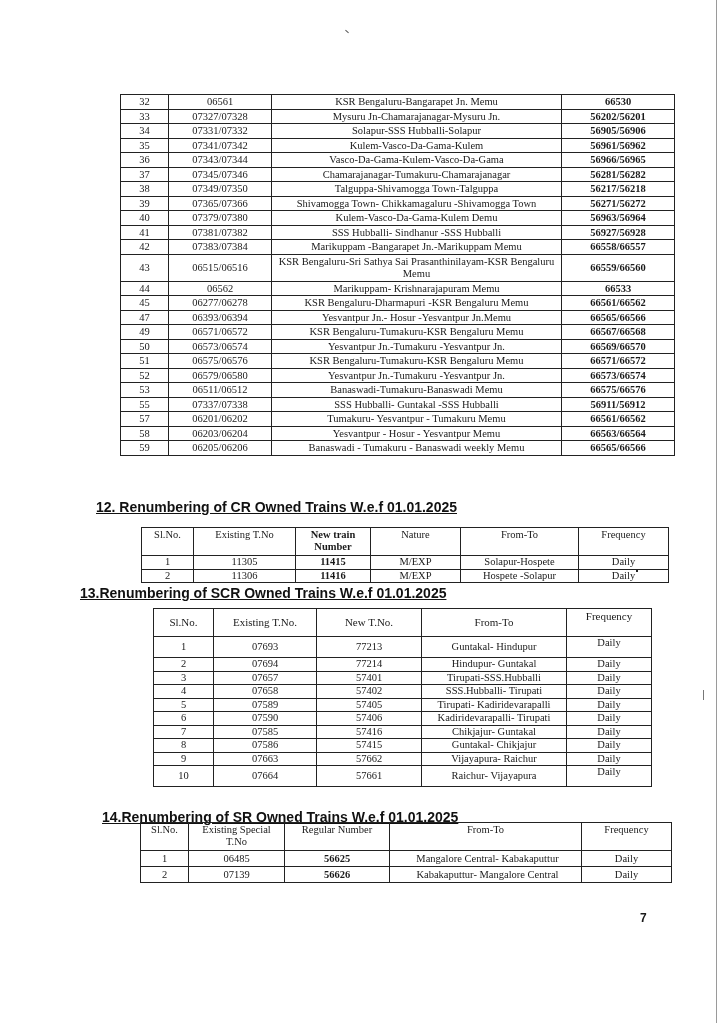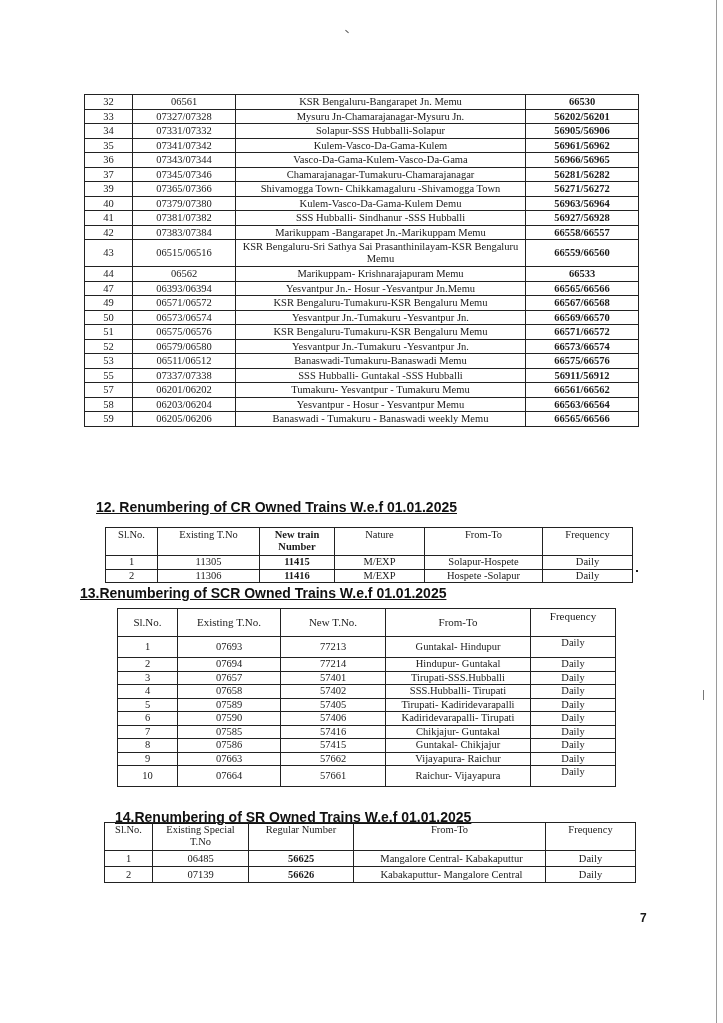--- a/index.html
+++ b/index.html
@@ -1,31 +1,31 @@
 <!DOCTYPE html>
 <html><head>
 <meta charset="utf-8">
 <style>
   html, body { margin:0; padding:0; background:#ffffff; }
   body { width:723px; height:1023px; position:relative; overflow:hidden;
          font-family:"Liberation Serif", "DejaVu Serif", serif; color:#1a1a1a; }
   .edge-line { position:absolute; left:716px; top:0; width:1px; height:1023px; background:#9a9a9a; }
   .speck { position:absolute; left:345px; top:31px; width:4px; height:1px; background:#555; transform:rotate(40deg); }
-  table { position:absolute; border-collapse:collapse; table-layout:fixed; }
+  table { position:absolute; border-collapse:collapse; table-layout:fixed;margin-left:36px; }
   td, th { border:1px solid #222; text-align:center; padding:0 2px; font-weight:normal;
            font-size:10.5px; line-height:13.5px; white-space:nowrap; overflow:hidden; }
   #t-main { left:84px; top:94px; width:554px; }
   #t-main td { height:13.5px; }
   #t-main td.num { font-weight:bold; font-family:"Liberation Serif", serif; }
   #t-main td.wrap { white-space:normal; line-height:12px; }
   .section-title { position:absolute; font-family:"Liberation Sans", "DejaVu Sans", sans-serif;
                    font-weight:bold; font-size:14px; text-decoration:underline; color:#111; white-space:nowrap; }
   #h12 { left:96px; top:499px; }
   #h13 { left:80px; top:585px; }
-  #h14 { left:115px; top:809px; }
+  #h14 { left:102px; top:809px; }
   #t-cr { left:105px; top:527px; width:527px; }
   #t-cr th { height:26px; line-height:12px; white-space:normal; vertical-align:top; padding-top:1px; }
   #t-cr td { height:12.5px; line-height:12px; }
   #t-cr .b { font-weight:bold; }
   .dot { position:absolute; left:636px; top:570px; width:2px; height:2px; background:#222; }
   #t-scr { left:117px; top:608px; width:498px; }
   #t-scr th { height:26px; font-size:11px; }
   #t-scr th.top { vertical-align:top; padding-top:1px; }
   #t-scr td { height:12.5px; line-height:12px; font-size:10.5px; }
   #t-scr tr.tall td { height:20px; }
@@ -84,20 +84,26 @@
         <td>Vasco-Da-Gama-Kulem-Vasco-Da-Gama</td>
         <td class="num">56966/56965</td>
       </tr>
       <tr>
         <td>37</td>
         <td>07345/07346</td>
         <td>Chamarajanagar-Tumakuru-Chamarajanagar</td>
         <td class="num">56281/56282</td>
       </tr>
       <tr>
+        <td>38</td>
+        <td>07349/07350</td>
+        <td>Talguppa-Shivamogga Town-Talguppa</td>
+        <td class="num">56217/56218</td>
+      </tr>
+      <tr>
         <td>39</td>
         <td>07365/07366</td>
         <td>Shivamogga Town- Chikkamagaluru -Shivamogga Town</td>
         <td class="num">56271/56272</td>
       </tr>
       <tr>
         <td>40</td>
         <td>07379/07380</td>
         <td>Kulem-Vasco-Da-Gama-Kulem Demu</td>
         <td class="num">56963/56964</td>
@@ -118,20 +124,26 @@
         <td>43</td>
         <td>06515/06516</td>
         <td class="wrap" style="height: 26px;">KSR Bengaluru-Sri Sathya Sai Prasanthinilayam-KSR Bengaluru Memu</td>
         <td class="num">66559/66560</td>
       </tr>
       <tr>
         <td>44</td>
         <td>06562</td>
         <td>Marikuppam- Krishnarajapuram Memu</td>
         <td class="num">66533</td>
+      </tr>
+      <tr>
+        <td>45</td>
+        <td>06277/06278</td>
+        <td>KSR Bengaluru-Dharmapuri -KSR Bengaluru Memu</td>
+        <td class="num">66561/66562</td>
       </tr>
       <tr>
         <td>47</td>
         <td>06393/06394</td>
         <td>Yesvantpur Jn.- Hosur -Yesvantpur Jn.Memu</td>
         <td class="num">66565/66566</td>
       </tr>
       <tr>
         <td>49</td>
         <td>06571/06572</td>

